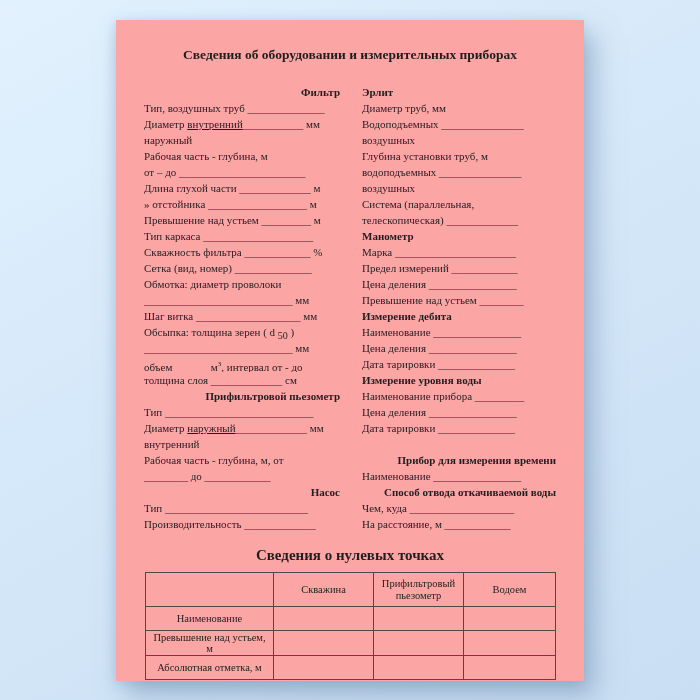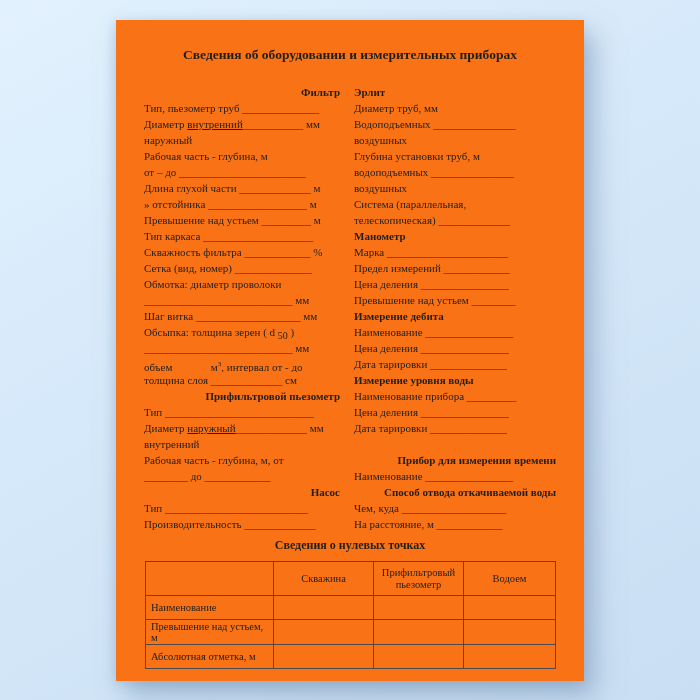--- a/index.html
+++ b/index.html
@@ -4,56 +4,56 @@
 <style>
   html,body{margin:0;padding:0;}
   body{
     width:700px;height:700px;overflow:hidden;
     background:linear-gradient(150deg,#e2f1fd 0%,#d6e9fa 40%,#c9def3 100%);
     font-family:"Liberation Serif","DejaVu Serif",serif;
     color:#1f1f1f;
   }
   .sheet{
     position:absolute;left:116px;top:20px;width:468px;height:661px;
-    background:#f97316;
+    background:#fca5a5;
     box-shadow:10px 14px 24px rgba(105,135,170,.5),-2px 2px 10px rgba(120,150,185,.28);
   }
   .doc-title{
     padding-top:27px;text-align:center;font-weight:bold;font-size:13.5px;
   }
   .cols{display:flex;padding:0 28px;margin-top:21px;}
   .col-left{width:196px;}
-  .col-right{flex:1;margin-left:14px;}
+  .col-right{flex:1;margin-left:22px;}
   .line{height:16px;line-height:16px;font-size:11px;white-space:nowrap;overflow:hidden;}
   .line.hc{text-align:right;font-weight:bold;}
   .line.hl{font-weight:bold;}
   .line .u{text-decoration:underline;}
   .line sub{font-size:10px;}
   .line sup{font-size:7px;}
-  .zero-title{margin-top:6px;text-align:center;font-weight:bold;font-size:12px;}
+  .zero-title{margin-top:15px;text-align:center;font-weight:bold;font-size:15px;}
   table.zp{
     border-collapse:collapse;margin:8px 4px 0 29px;width:410px;
     font-size:10.5px;table-layout:fixed;
   }
   table.zp th,table.zp td{border:1px solid #4b4b4b;}
   table.zp th{font-weight:normal;height:29px;text-align:center;line-height:12px;padding:2px 4px;}
-  table.zp td{height:21px;padding:1px 5px;vertical-align:middle;text-align:left;}
+  table.zp td{height:21px;padding:1px 5px;vertical-align:middle;text-align:center;}
   table.zp col.c0{width:128px;} table.zp col.c1{width:100px;}
   table.zp col.c2{width:90px;}  table.zp col.c3{width:92px;}
 </style>
 </head>
 <body>
 
 <div class="sheet">
   <div class="doc-title">Сведения об оборудовании и измерительных приборах</div>
 
   <div class="cols">
     <div class="col-left">
         <div class="line hc"><span>Фильтр</span></div>
-        <div class="line t"><span>Тип, пьезометр труб ______________</span></div>
+        <div class="line t"><span>Тип, воздушных труб ______________</span></div>
         <div class="line t"><span>Диаметр </span><span class="u">внутренний</span><span>___________</span><span> мм</span></div>
         <div class="line t"><span>наружный</span></div>
         <div class="line t"><span>Рабочая часть - глубина, м</span></div>
         <div class="line t"><span>от – до _______________________</span></div>
         <div class="line t"><span>Длина глухой части _____________ м</span></div>
         <div class="line t"><span>» отстойника __________________ м</span></div>
         <div class="line t"><span>Превышение над устьем _________ м</span></div>
         <div class="line t"><span>Тип каркаса ____________________</span></div>
         <div class="line t"><span>Скважность фильтра ____________ %</span></div>
         <div class="line t"><span>Сетка (вид, номер) ______________</span></div>

